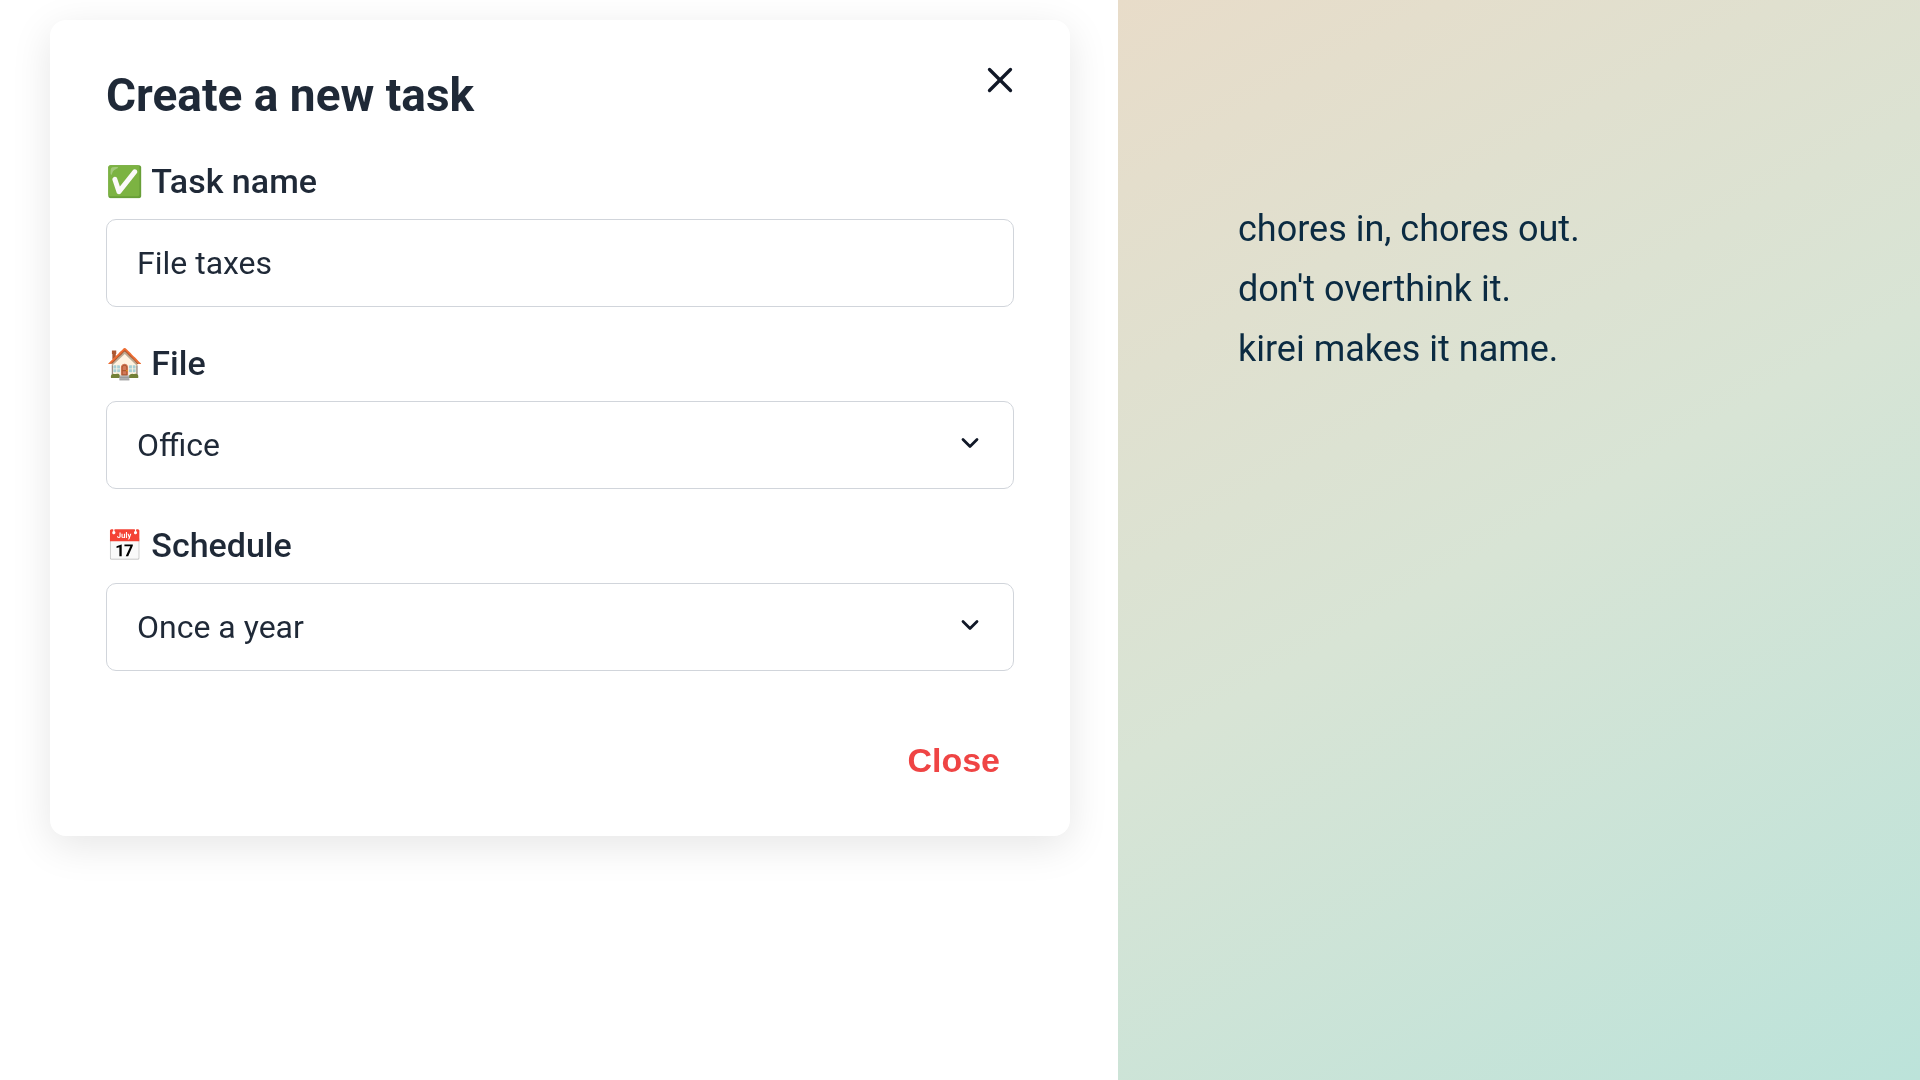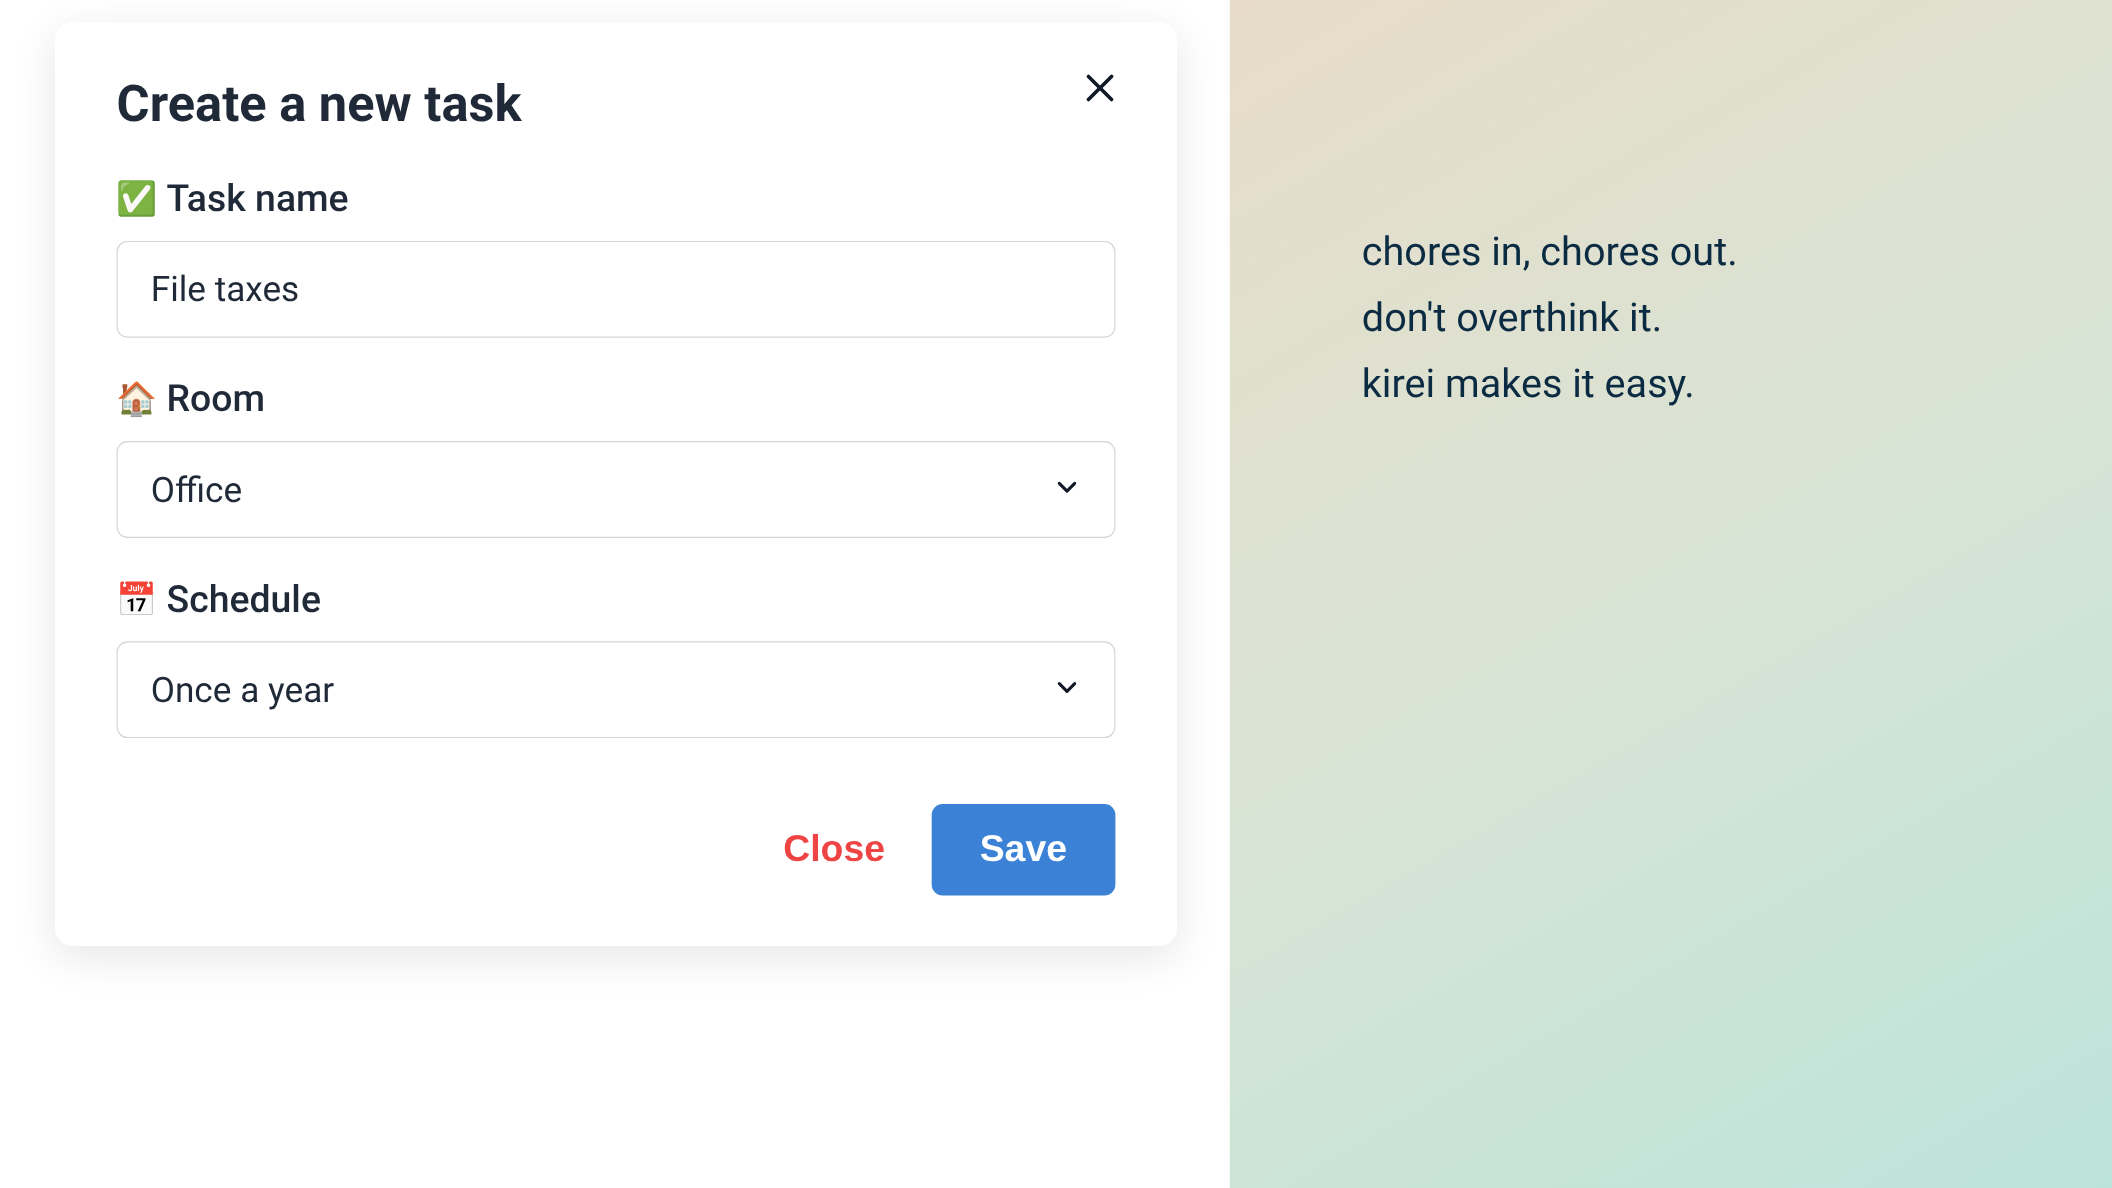--- a/index.html
+++ b/index.html
@@ -162,21 +162,21 @@
       <div class="field-label">
         <span class="emoji">✅</span>
         <span>Task name</span>
       </div>
       <input type="text" class="text-input" value="File taxes" style="">
     </div>
 
     <div class="field-group">
       <div class="field-label">
         <span class="emoji">🏠</span>
-        <span>Room</span>
+        <span>File</span>
       </div>
       <div class="select-wrapper">
         <select class="select-input">
           <option>Office</option>
         </select>
         <span class="select-chevron">
           <svg width="28" height="28" viewBox="0 0 24 24" fill="none" stroke="#111827" stroke-width="2.4" stroke-linecap="round" stroke-linejoin="round">
             <polyline points="6 9 12 15 18 9"></polyline>
           </svg>
         </span>
@@ -195,24 +195,23 @@
         <span class="select-chevron">
           <svg width="28" height="28" viewBox="0 0 24 24" fill="none" stroke="#111827" stroke-width="2.4" stroke-linecap="round" stroke-linejoin="round">
             <polyline points="6 9 12 15 18 9"></polyline>
           </svg>
         </span>
       </div>
     </div>
 
     <div class="modal-footer">
       <button class="btn-close">Close</button>
-      <button class="btn-save">Save</button>
     </div>
   </div>
 </div>
 
 <div class="right-panel">
   <div class="tagline">
     <div>chores in, chores out.</div>
     <div>don't overthink it.</div>
-    <div>kirei makes it easy.</div>
+    <div>kirei makes it name.</div>
   </div>
 </div>
 
 </body></html>

